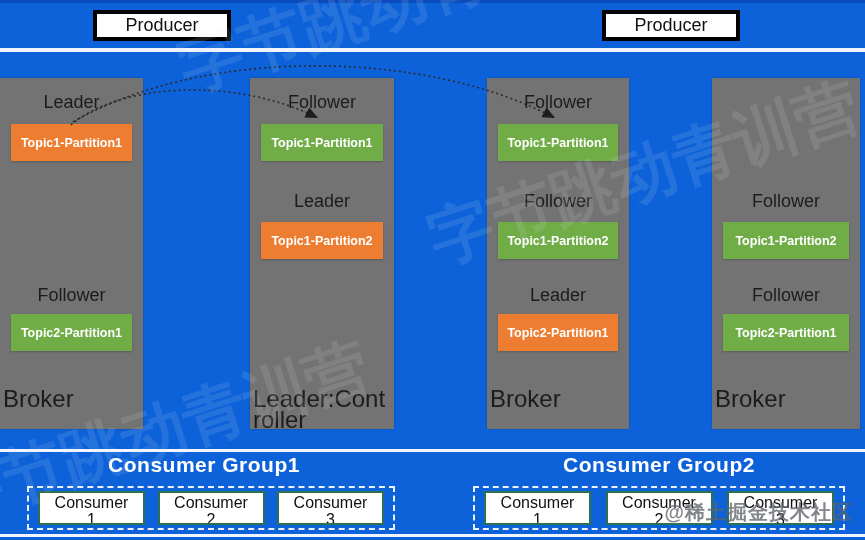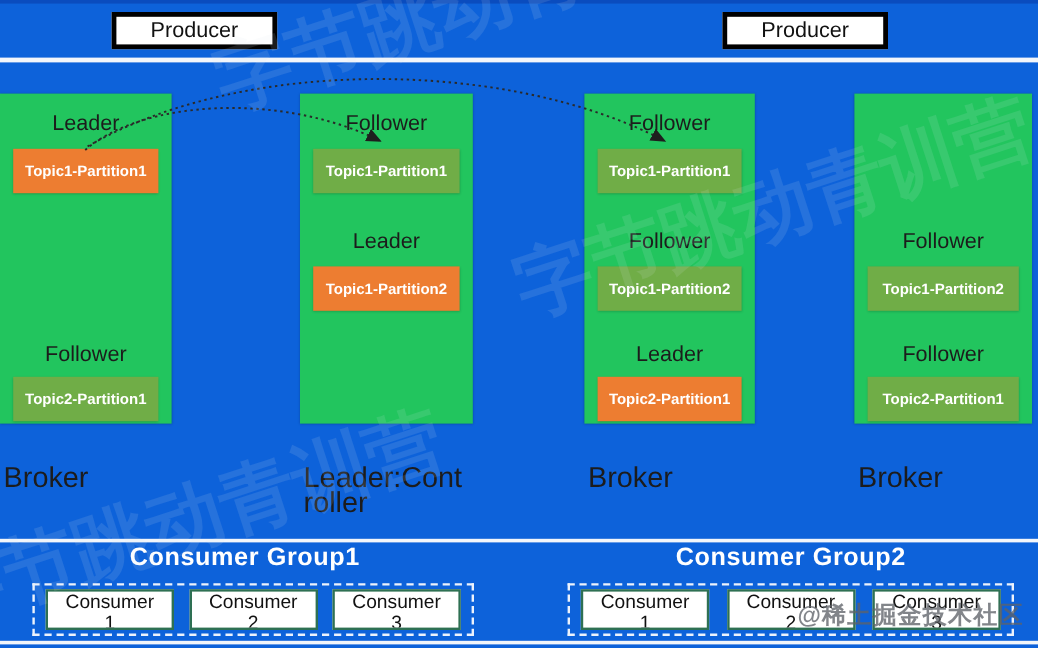--- a/index.html
+++ b/index.html
@@ -17,21 +17,21 @@
     font-size:18px;color:#111;z-index:4;
   }
   .producer.p1{left:93px;}
   .producer.p2{left:602px;}
   .hline{position:absolute;left:0;width:100%;background:#f2f6fb;z-index:2;}
   .sep-top{top:48px;height:4px;}
   .sep-cg-top{top:449px;height:3px;}
   .sep-cg-bottom{top:534px;height:3px;}
   
   .broker-col{
-    position:absolute;top:78px;height:275px;background:#22c55e;z-index:3;
+    position:absolute;top:78px;height:351px;background:#737373;z-index:3;
     box-shadow:0 0 2px rgba(0,0,0,.25);
   }
   .col1{left:0;width:143px;}
   .col2{left:250px;width:144px;}
   .col3{left:487px;width:142px;}
   .col4{left:712px;width:148px;}
   .role-label{
     position:absolute;left:0;width:100%;text-align:center;
     font-size:18px;color:#1c1c1c;line-height:24px;
   }

